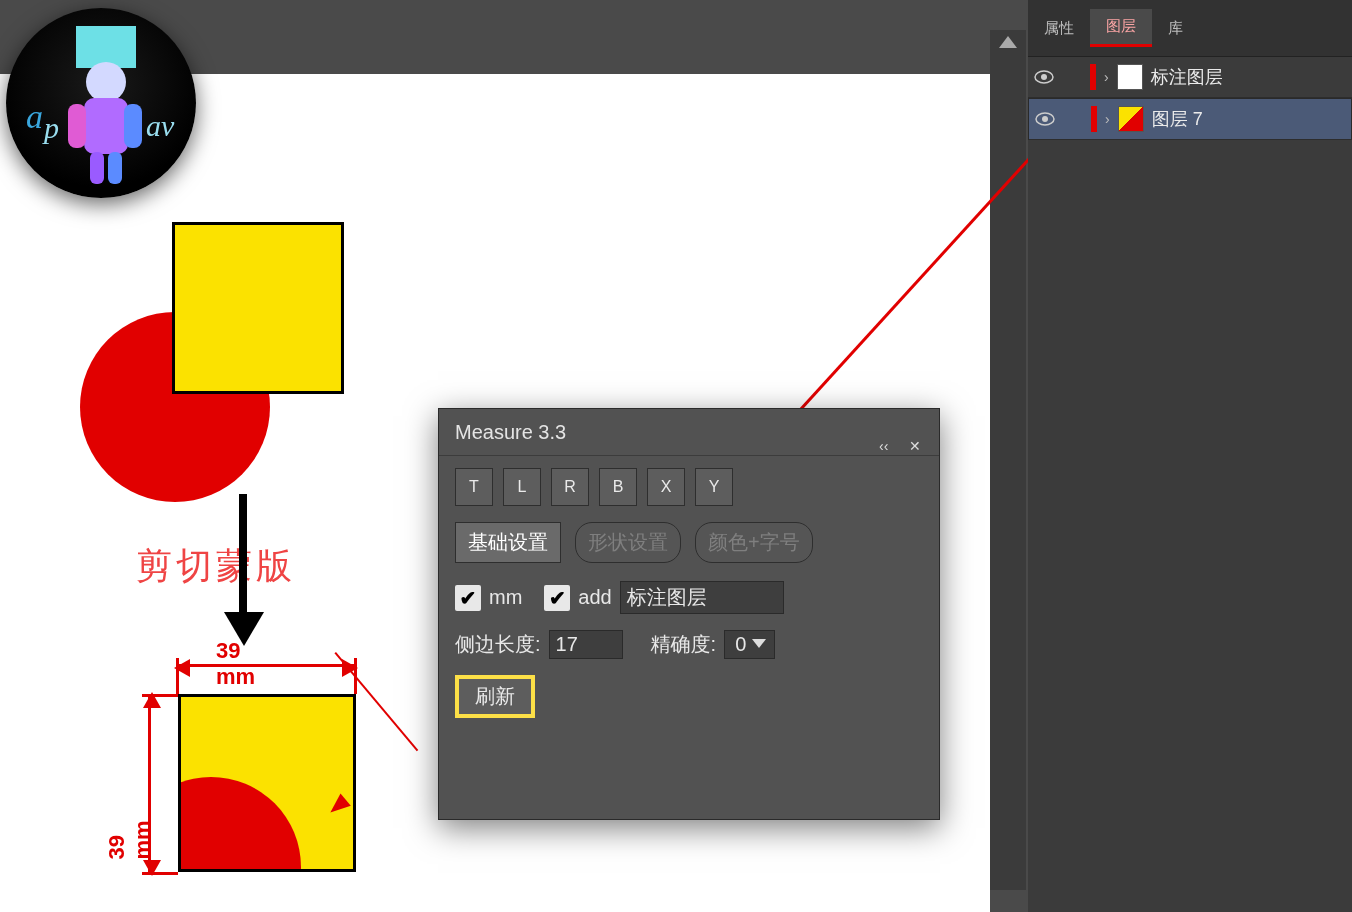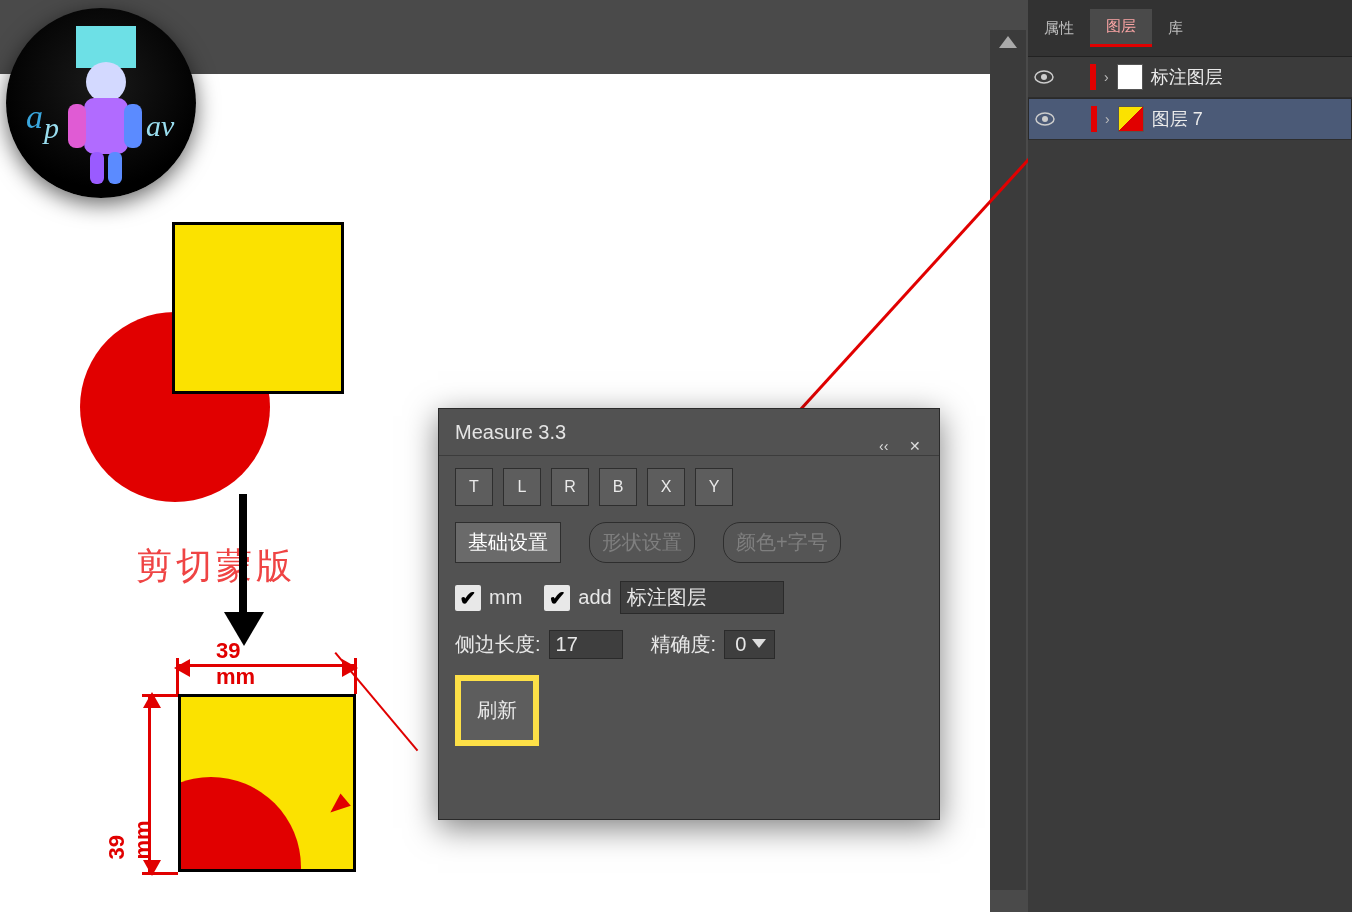--- a/index.html
+++ b/index.html
@@ -44,33 +44,33 @@
   .anno-head{position:absolute;left:0;top:154px;width:0;height:0;border-top:8px solid transparent;border-bottom:8px solid transparent;border-right:20px solid #e10000;transform:rotate(-40deg);}
   
   .panel{position:absolute;left:438px;top:372px;width:500px;height:410px;background:#525252;border:1px solid #2a2a2a;box-shadow:0 8px 30px rgba(0,0,0,.5);margin-top:36px;}
   .panel .titlebar{height:46px;line-height:46px;padding-left:16px;color:#e4e4e4;font-size:20px;border-bottom:1px solid #3c3c3c;position:relative;}
   .panel .tb-btn{position:absolute;top:14px;width:16px;height:16px;color:#ddd;font-size:14px;cursor:pointer;}
   .panel .tb-min{right:44px;}
   .panel .tb-close{right:14px;}
   .panel .body{padding:12px 16px;color:#e8e8e8;}
   .btnrow{display:flex;gap:10px;margin-bottom:16px;}
   .sqbtn{width:36px;height:36px;border:1px solid #2e2e2e;background:#5d5d5d;color:#eaeaea;font-size:16px;display:flex;align-items:center;justify-content:center;cursor:pointer;}
-  .tabrow{display:flex;gap:28px;margin-bottom:18px;}
+  .tabrow{display:flex;gap:14px;margin-bottom:18px;}
   .tab{padding:6px 12px;border:1px solid #2e2e2e;background:#555;color:#ccc;font-size:20px;cursor:pointer;}
   .tab.active{background:#6a6a6a;color:#fff;}
   .tab.dis{color:#7f7f7f;border-radius:17px;}
   .row{display:flex;align-items:center;gap:8px;margin-bottom:16px;font-size:20px;flex-wrap:wrap;}
   .chk{width:26px;height:26px;background:#e8e8e8;display:inline-flex;align-items:center;justify-content:center;color:#000;font-weight:bold;font-size:20px;border-radius:2px;}
   .txt-in{background:#3e3e3e;border:1px solid #2a2a2a;color:#e8e8e8;font-size:20px;padding:2px 6px;}
   .txt-in.w150{width:150px;}
   .txt-in.w60{width:60px;}
   .sel{background:#3e3e3e;border:1px solid #2a2a2a;color:#e8e8e8;font-size:20px;padding:2px 28px 2px 10px;position:relative;}
   .sel .caret{position:absolute;right:8px;top:8px;width:0;height:0;border-left:7px solid transparent;border-right:7px solid transparent;border-top:9px solid #ddd;}
   .actrow{display:flex;gap:14px;margin-top:14px;}
-  .actbtn{padding:16px 16px;border:6px solid #fde047;background:#5d5d5d;color:#eaeaea;font-size:20px;cursor:pointer;}
+  .actbtn{padding:4px 16px;border:4px solid #fde047;background:#5d5d5d;color:#eaeaea;font-size:20px;cursor:pointer;}
   
   .side{position:absolute;left:1028px;top:0;width:324px;height:912px;background:#3b3b3b;}
   .side-tabs{display:flex;height:56px;align-items:center;background:#323232;border-bottom:1px solid #222;}
   .side-tab{padding:8px 16px;color:#bdbdbd;font-size:15px;cursor:pointer;text-align:right;}
   .side-tab.active{background:#4a4a4a;color:#fca5a5;border-bottom:3px solid #e10000;}
   .layer{display:flex;align-items:center;height:40px;padding:0 6px;gap:8px;color:#eaeaea;font-size:18px;border-bottom:1px solid #2d2d2d;}
   .layer.sel{background:#4b5a77;}
   .layer .eye{width:20px;height:14px;}
   .layer .redbar{width:6px;height:26px;background:#e10000;}
   .layer .chev{color:#bbb;font-size:14px;}

